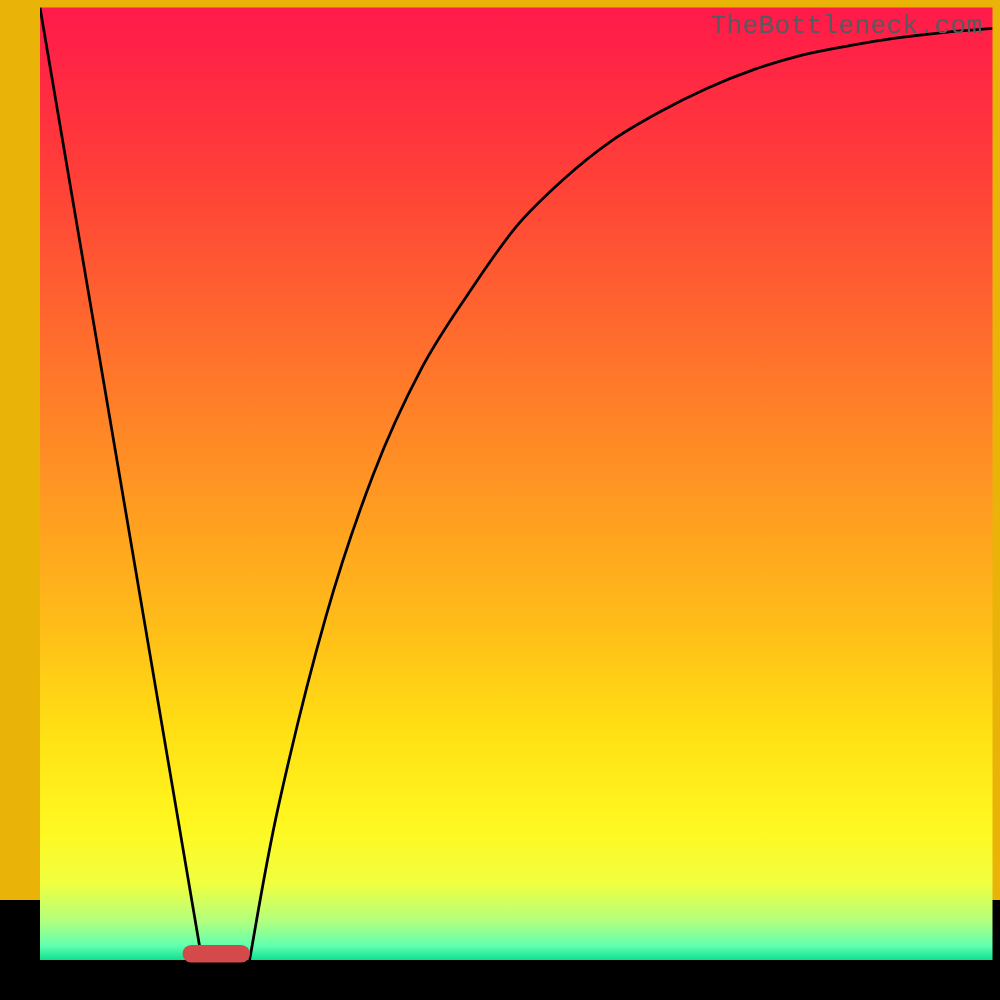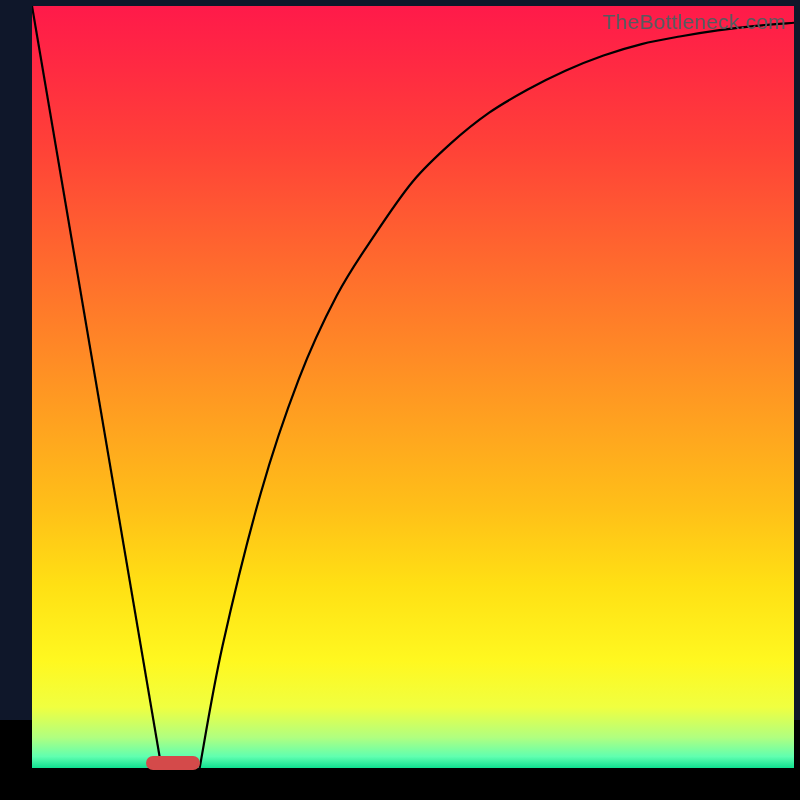--- a/index.html
+++ b/index.html
@@ -8,21 +8,22 @@
     width: 800px;
     height: 800px;
     overflow: hidden;
     background: #000;
     font-family: Arial, Helvetica, sans-serif;
   }
   .frame {
     position: relative;
     width: 800px;
     height: 720px;
-    background: #0f172a;
+    background: #eab308;
+    font-family: Liberation Mono, monospace;
   }
   .plot {
     position: absolute;
     left: 32px;
     top: 6px;
     width: 762px;
     height: 762px;
     background: linear-gradient(to bottom,
       #ff1a4a 0%,
       #ff2a42 8%,

